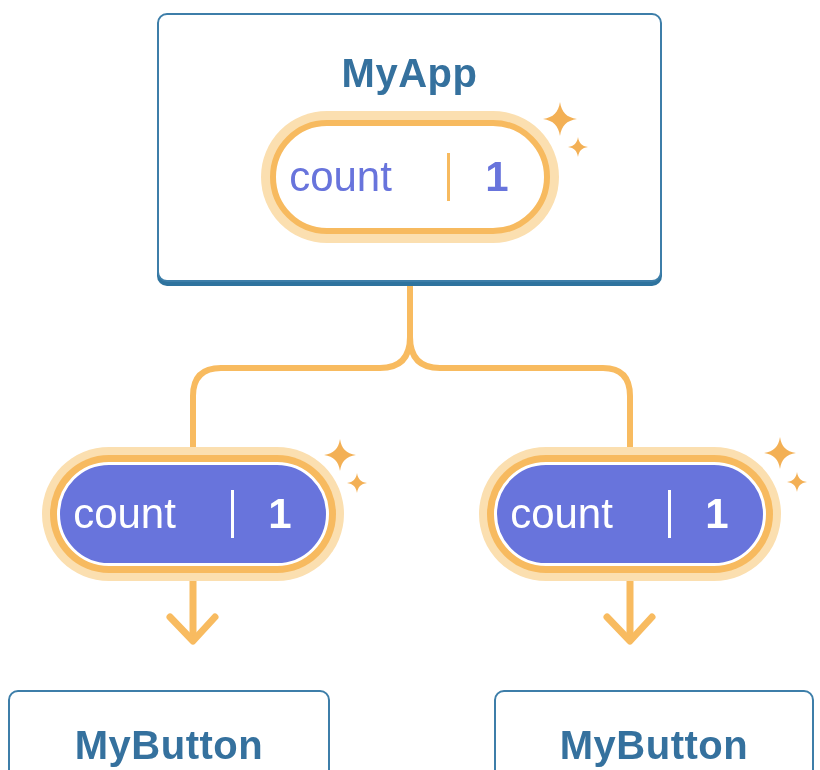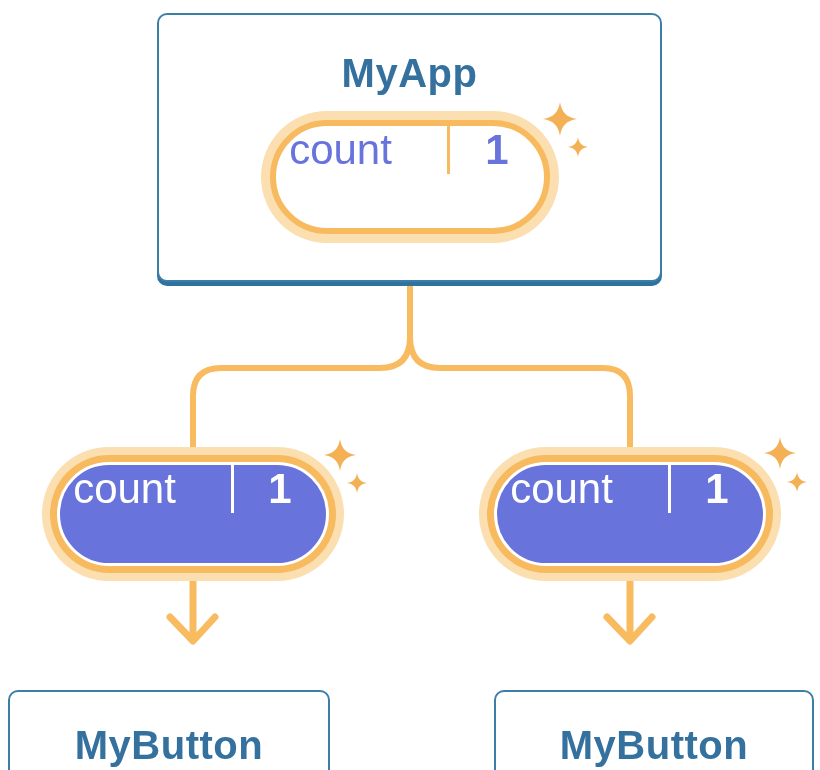--- a/index.html
+++ b/index.html
@@ -41,21 +41,21 @@
     font-weight: 600;
     letter-spacing: 0.5px;
     text-align: center;
   }
   .card-root .card-title { margin-top: 36px; }
 
   .pill {
     position: absolute;
     z-index: 1;
     display: flex;
-    align-items: flex-start;
+    align-items: center;
     border-radius: 999px;
     box-sizing: border-box;
     overflow: hidden;
     gap: 42px;
   }
   .pill-state {
     left: 270px; top: 120px; width: 280px; height: 114px;
     background: #FFFFFF;
     border: 6px solid #F7BA5F;
     box-shadow: 0 0 0 9px #FBDFB0;

